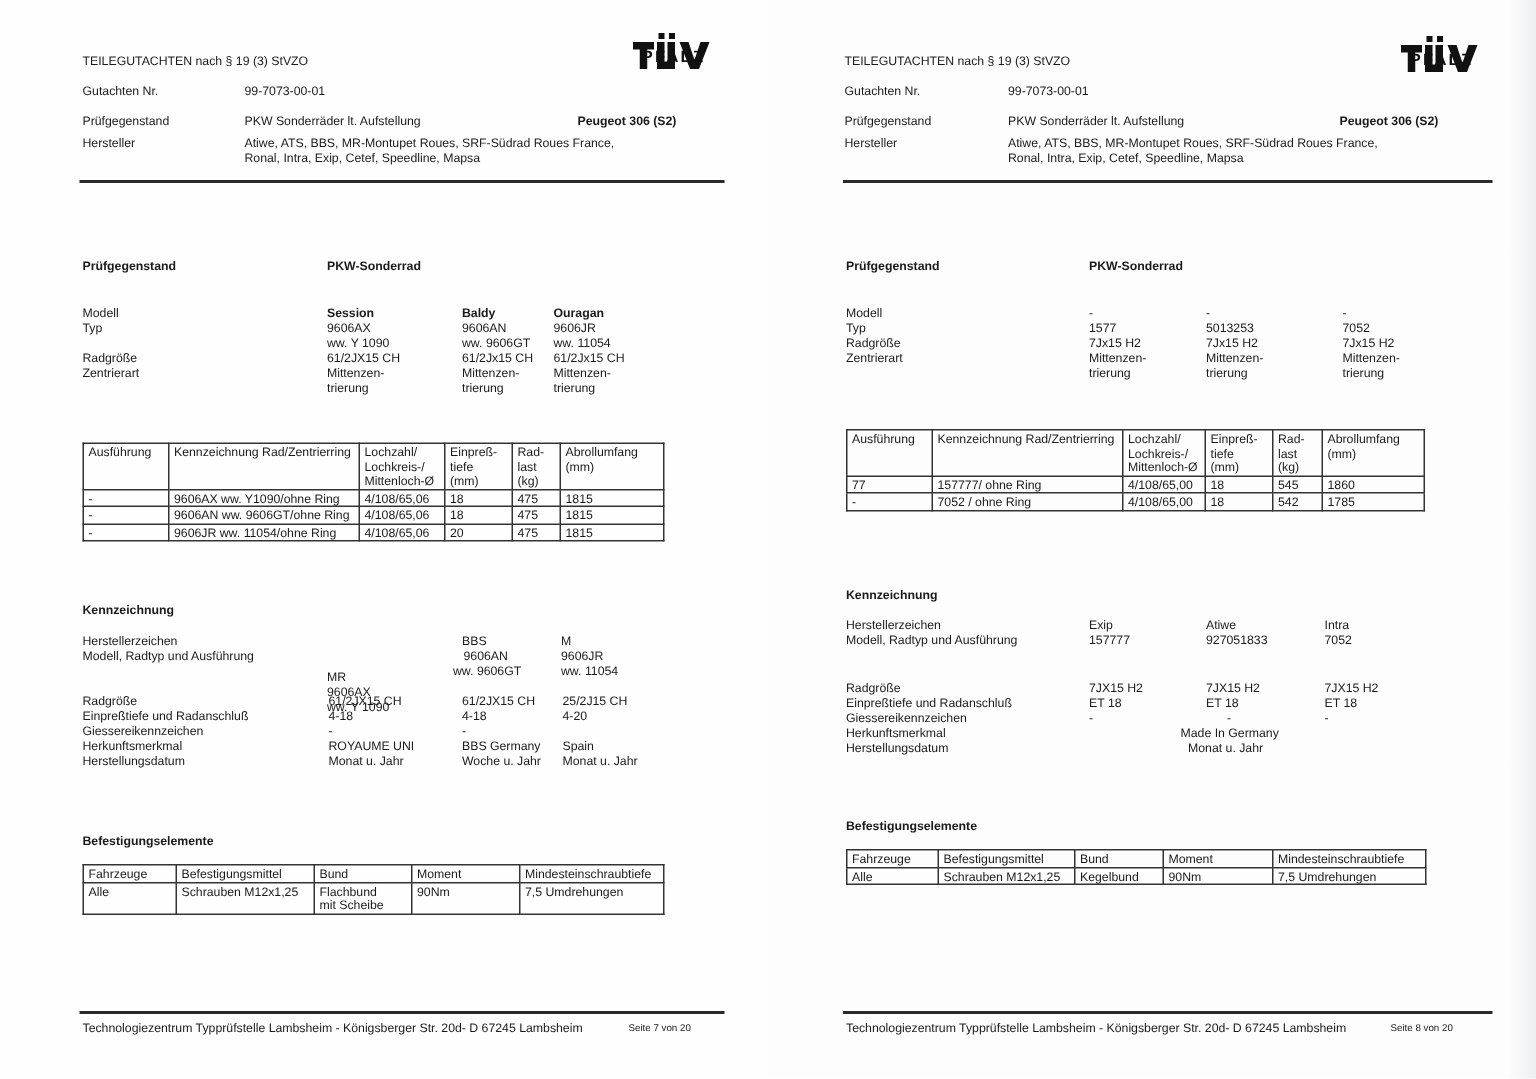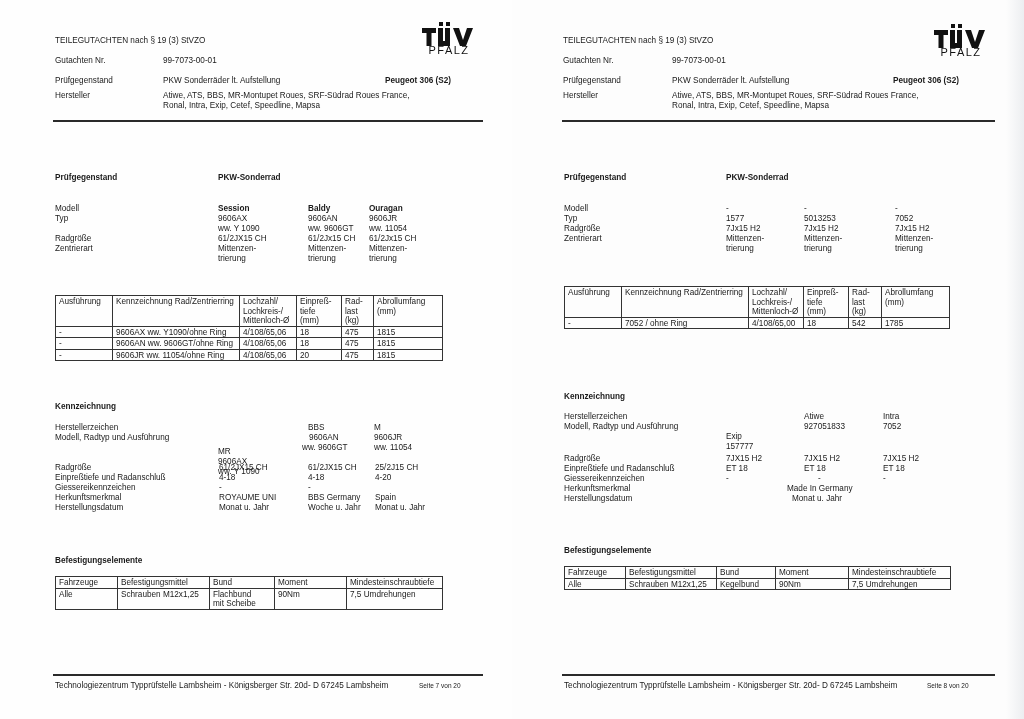--- a/index.html
+++ b/index.html
@@ -13,22 +13,22 @@
     .page { position: absolute; top: 0; height: 719px; background: #fefefe; }
     .page.left { left: 0; width: 512px; }
     .page.right { left: 512px; width: 512px; background: #fdfdfd; }
     .abs { position: absolute; white-space: nowrap; }
     .t8 { font-size: 8.2px; line-height: 10px; }
     .t7 { font-size: 6.5px; line-height: 8px; }
     .b { font-weight: bold; }
     .hrule { position: absolute; height: 1.5px; background: #2a2a2a; }
     .logo { position: absolute; width: 58px; height: 40px; }
     .logo .tuv { position: absolute; top: 4px; left: 0; width: 58px; height: 24px; }
-    .logo .pfalz { position: absolute; top: 26px; left: 0; width: 58px; text-align: center;
-      font-size: 11px; font-weight: normal; letter-spacing: 1.5px; line-height: 12px; color: #111; }
+    .logo .pfalz { position: absolute; top: 14px; left: 0; width: 58px; text-align: center;
+      font-size: 11px; font-weight: bold; letter-spacing: 1.5px; line-height: 12px; color: #111; }
     table.grid { position: absolute; border-collapse: collapse; font-size: 8.2px; line-height: 9.5px; }
     table.grid td { border: 1px solid #333; padding: 1px 3px 0 3px; vertical-align: top; white-space: nowrap; }
     table.grid tr.thick td { border-top: 1.5px solid #222; }
     .col { position: absolute; }
     .col div { height: 10px; }
     .right-edge-shadow { position: absolute; right: 0; top: 0; width: 18px; height: 719px;
       background: linear-gradient(to right, rgba(255,255,255,0), rgba(225,228,232,0.6)); }
   </style>
 </head>
 <body>
@@ -276,36 +276,44 @@
       <td style="width:38px;white-space:pre-line">Einpreß-
 tiefe
 (mm)</td>
       <td style="width:26px;white-space:pre-line">Rad-
 last
 (kg)</td>
       <td style="white-space:pre-line">Abrollumfang
 (mm)</td>
     </tr>
     <tr class="thick">
+      <td>77</td>
+      <td>157777/ ohne Ring</td>
+      <td>4/108/65,00</td>
+      <td>18</td>
+      <td>545</td>
+      <td>1860</td>
+    </tr>
+    <tr class="thick">
       <td>-</td>
       <td>7052 / ohne Ring</td>
       <td>4/108/65,00</td>
       <td>18</td>
       <td>542</td>
       <td>1785</td>
     </tr>
   </tbody>
     </table>
 
   <div class="abs t8 b" style="left:52px;top:392px">Kennzeichnung</div>
   <div class="col t8" style="left:52px;top:412px">
     <div>Herstellerzeichen</div>
     <div>Modell, Radtyp und Ausführung</div>
   </div>
-  <div class="col t8" style="left:214px;top:432px">
+  <div class="col t8" style="left:214px;top:412px">
     <div>Exip</div>
     <div>157777</div>
   </div>
   <div class="col t8" style="left:292px;top:412px">
     <div>Atiwe</div>
     <div>927051833</div>
   </div>
   <div class="col t8" style="left:371px;top:412px">
     <div>Intra</div>
     <div>7052</div>

